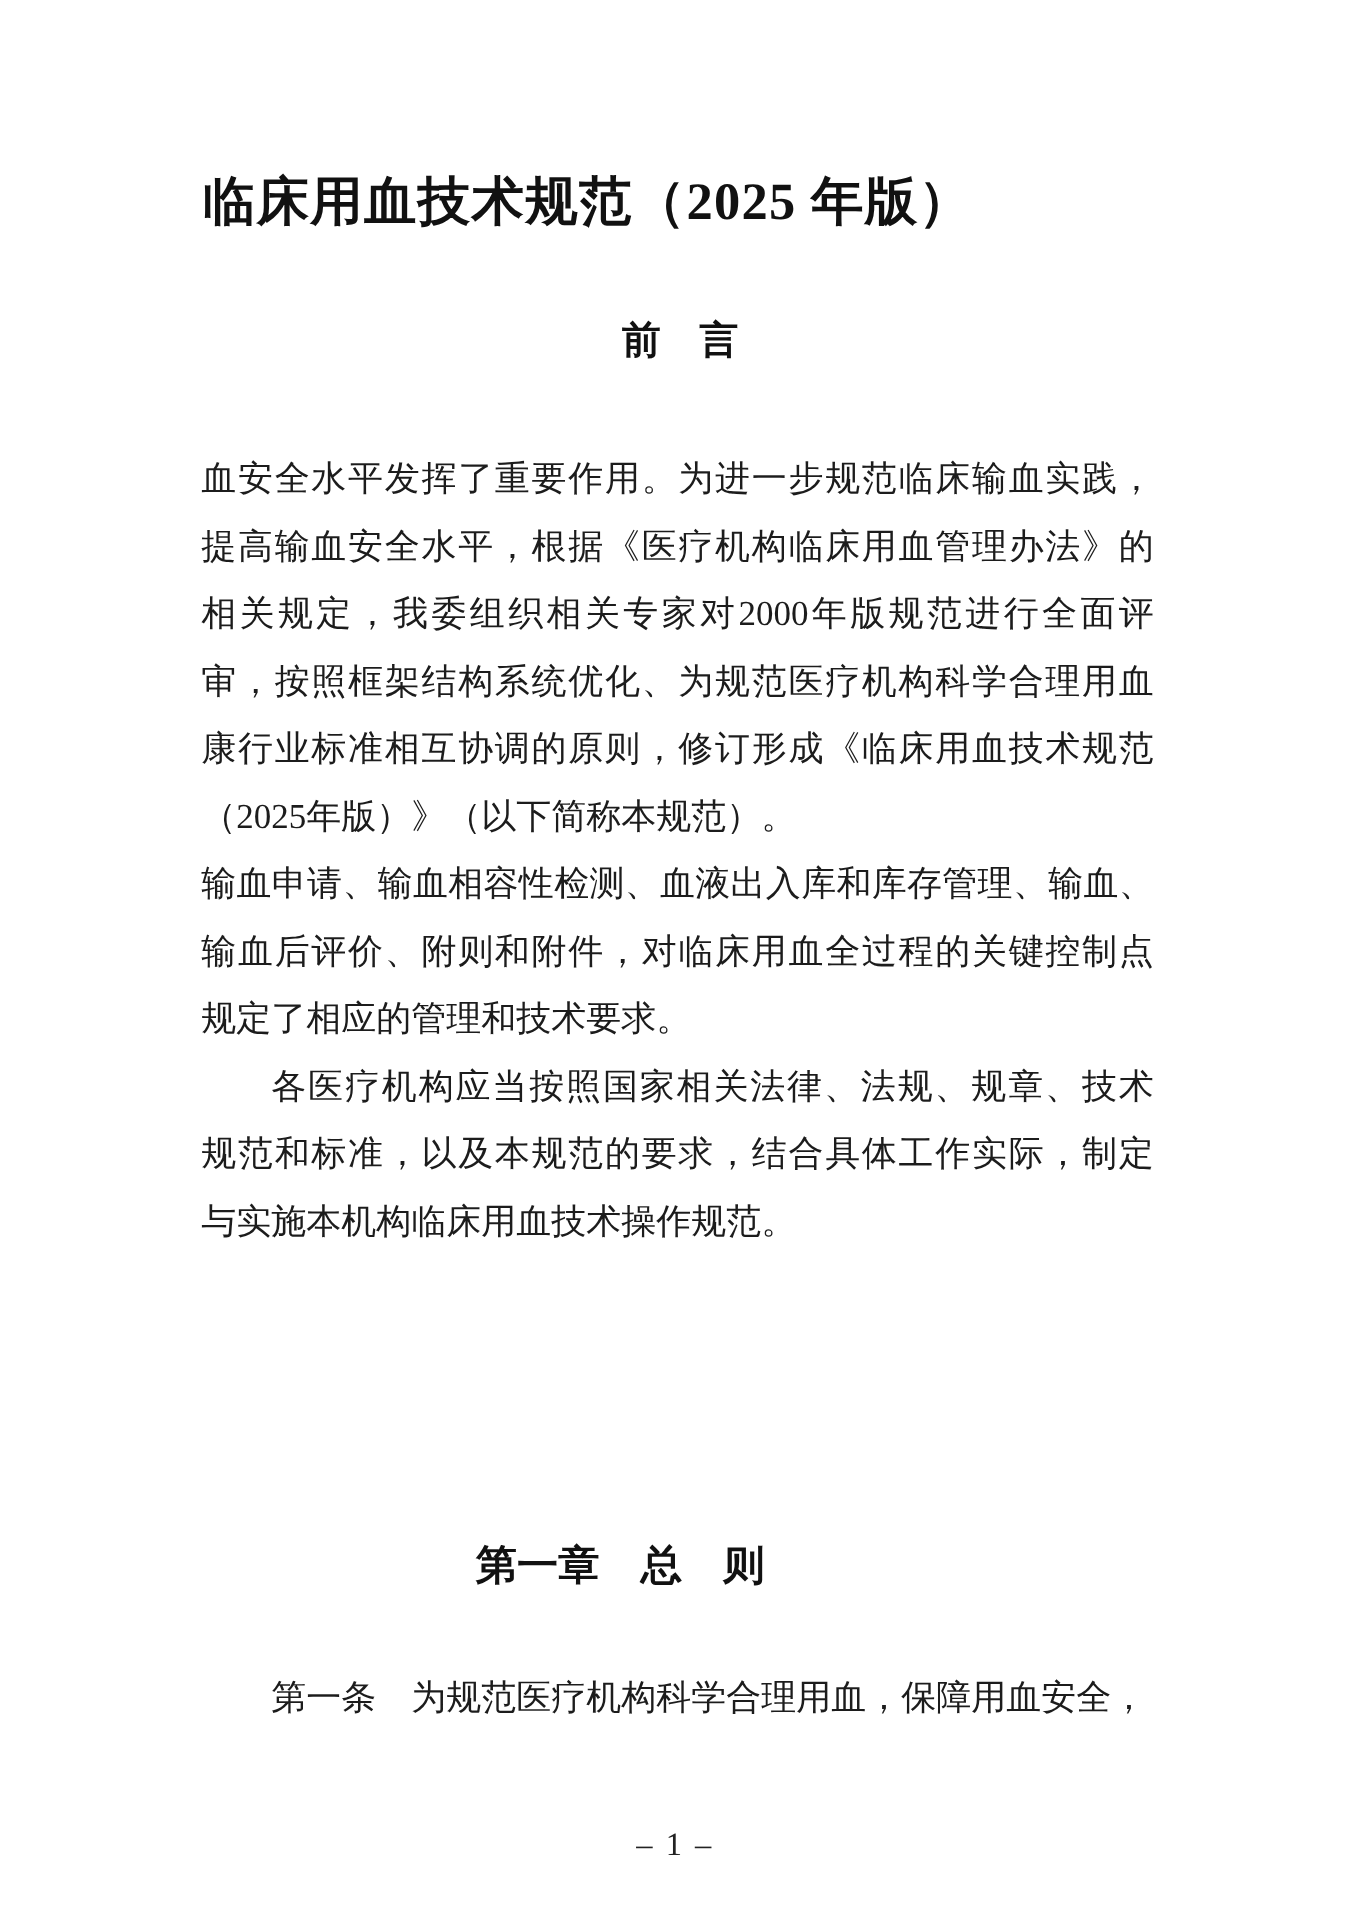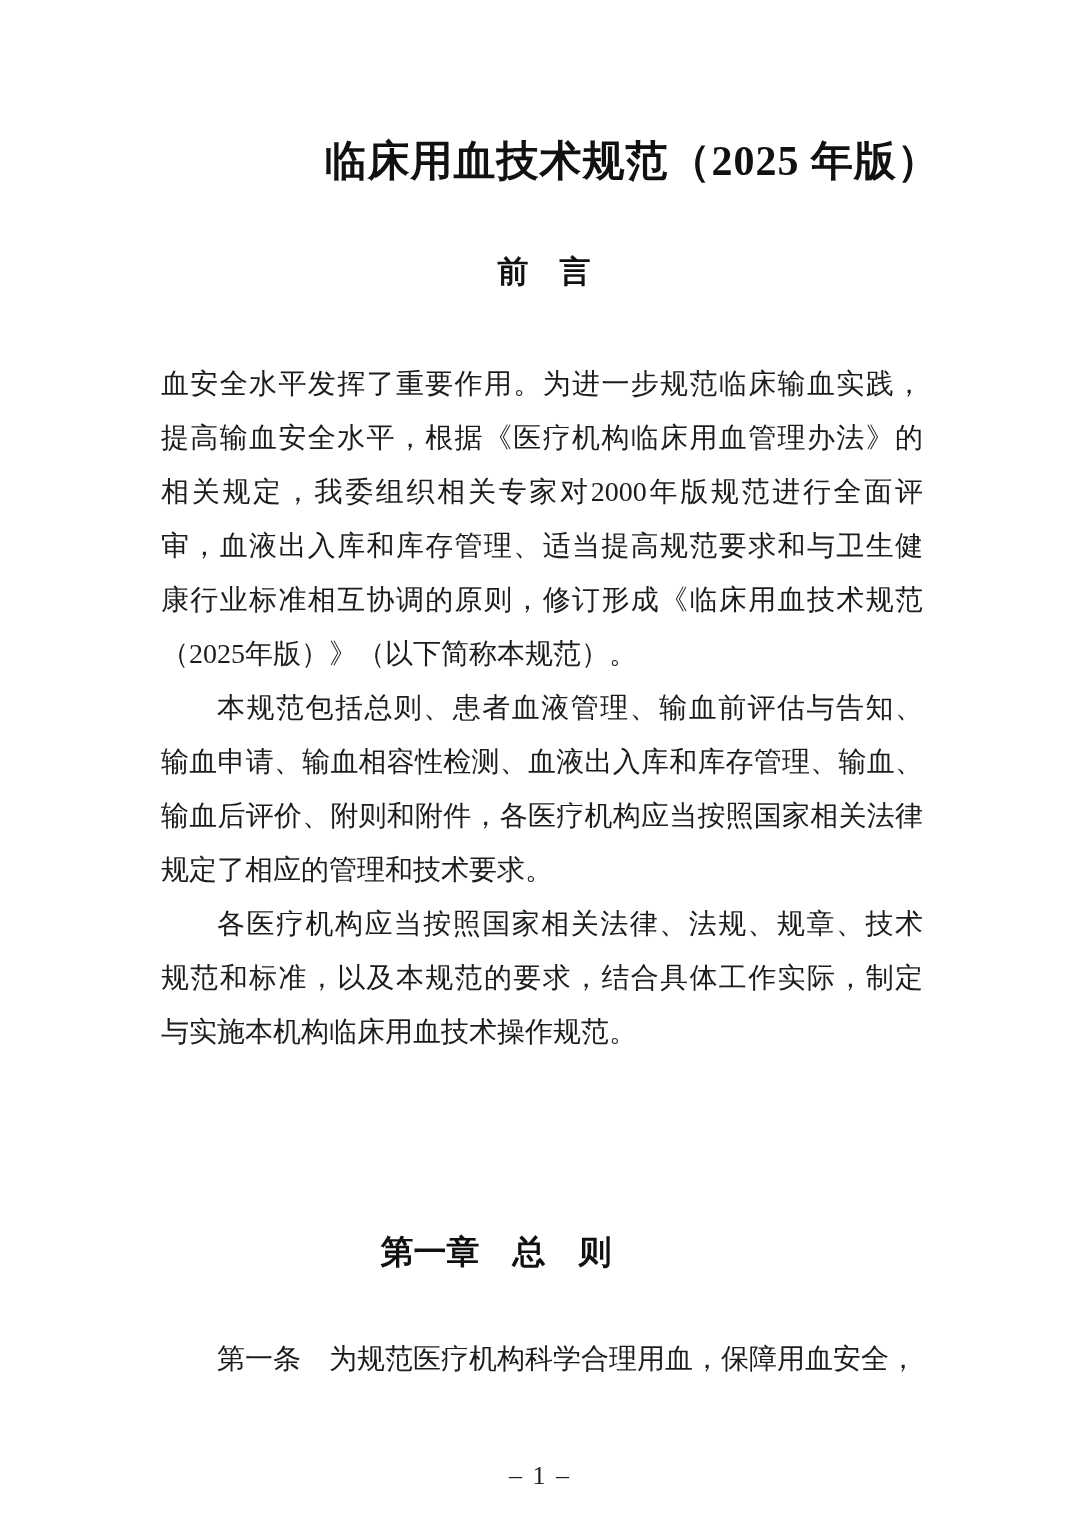--- a/index.html
+++ b/index.html
@@ -10,21 +10,21 @@
     overflow: hidden;
     font-family: "Liberation Serif", "DejaVu Serif", serif;
     color: #1a1a1a;
   }
   .page {
     position: absolute; inset: 0;
     background: #ffffff;
   }
   .doc-title {
     position: absolute; top: 133px; left: 0; width: 940px;
-    text-align: right;
+    text-align: center;
     font-size: 42px; font-weight: bold;
     letter-spacing: 1px;
     color: #111111;
     font-family: "Liberation Serif", "DejaVu Serif", serif;
   }
   .preface-heading {
     position: absolute; top: 251px; left: 4px; width: 1080px;
     text-align: center;
     font-size: 31px; font-weight: bold;
     color: #111111;
@@ -67,26 +67,25 @@
 <div class="page">
 
   <div class="doc-title">临床用血技术规范（2025 年版）</div>
 
   <div class="preface-heading">前　言</div>
 
   <div class="body-block preface-body">
       <div class="line">血安全水平发挥了重要作用。为进一步规范临床输血实践，</div>
       <div class="line">提高输血安全水平，根据《医疗机构临床用血管理办法》的</div>
       <div class="line">相关规定，我委组织相关专家对2000年版规范进行全面评</div>
-      <div class="line">审，血液出入库和库存管理、适当提高规范要求和与卫生健</div>
+      <div class="line">审，按照框架结构系统优化、为规范医疗机构科学合理用血</div>
       <div class="line">康行业标准相互协调的原则，修订形成《临床用血技术规范</div>
       <div class="line last">（2025年版）》（以下简称本规范）。</div>
-      <div class="line first">本规范包括总则、患者血液管理、输血前评估与告知、</div>
       <div class="line">输血申请、输血相容性检测、血液出入库和库存管理、输血、</div>
-      <div class="line">输血后评价、附则和附件，各医疗机构应当按照国家相关法律</div>
+      <div class="line">输血后评价、附则和附件，对临床用血全过程的关键控制点</div>
       <div class="line last">规定了相应的管理和技术要求。</div>
       <div class="line first">各医疗机构应当按照国家相关法律、法规、规章、技术</div>
       <div class="line">规范和标准，以及本规范的要求，结合具体工作实际，制定</div>
       <div class="line last">与实施本机构临床用血技术操作规范。</div>
     </div>
 
   <div class="chapter-heading">第一章　总　则</div>
 
   <div class="body-block article-body">
       <div class="line first last">第一条　为规范医疗机构科学合理用血，保障用血安全，</div>

